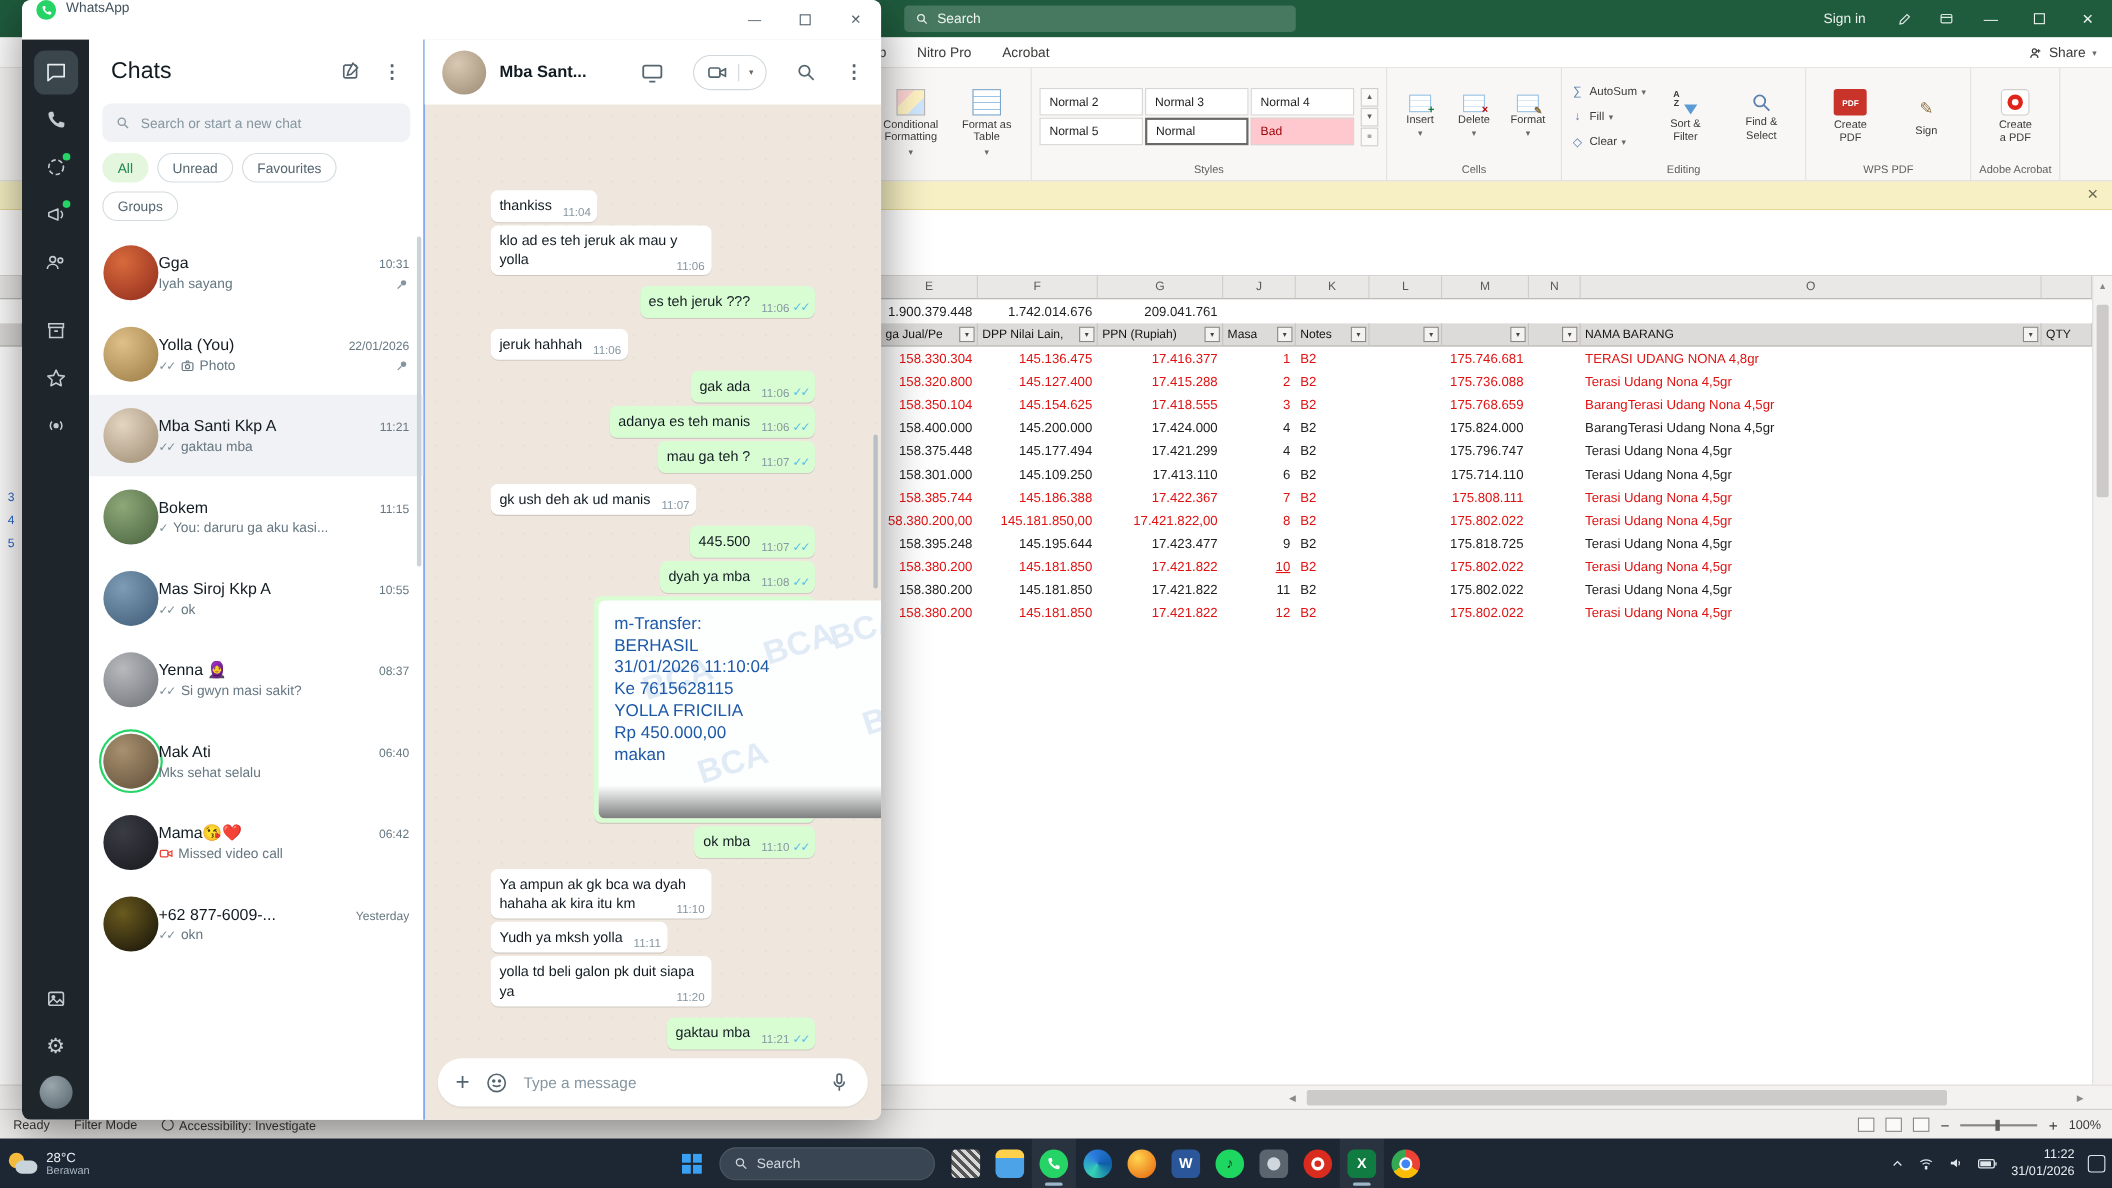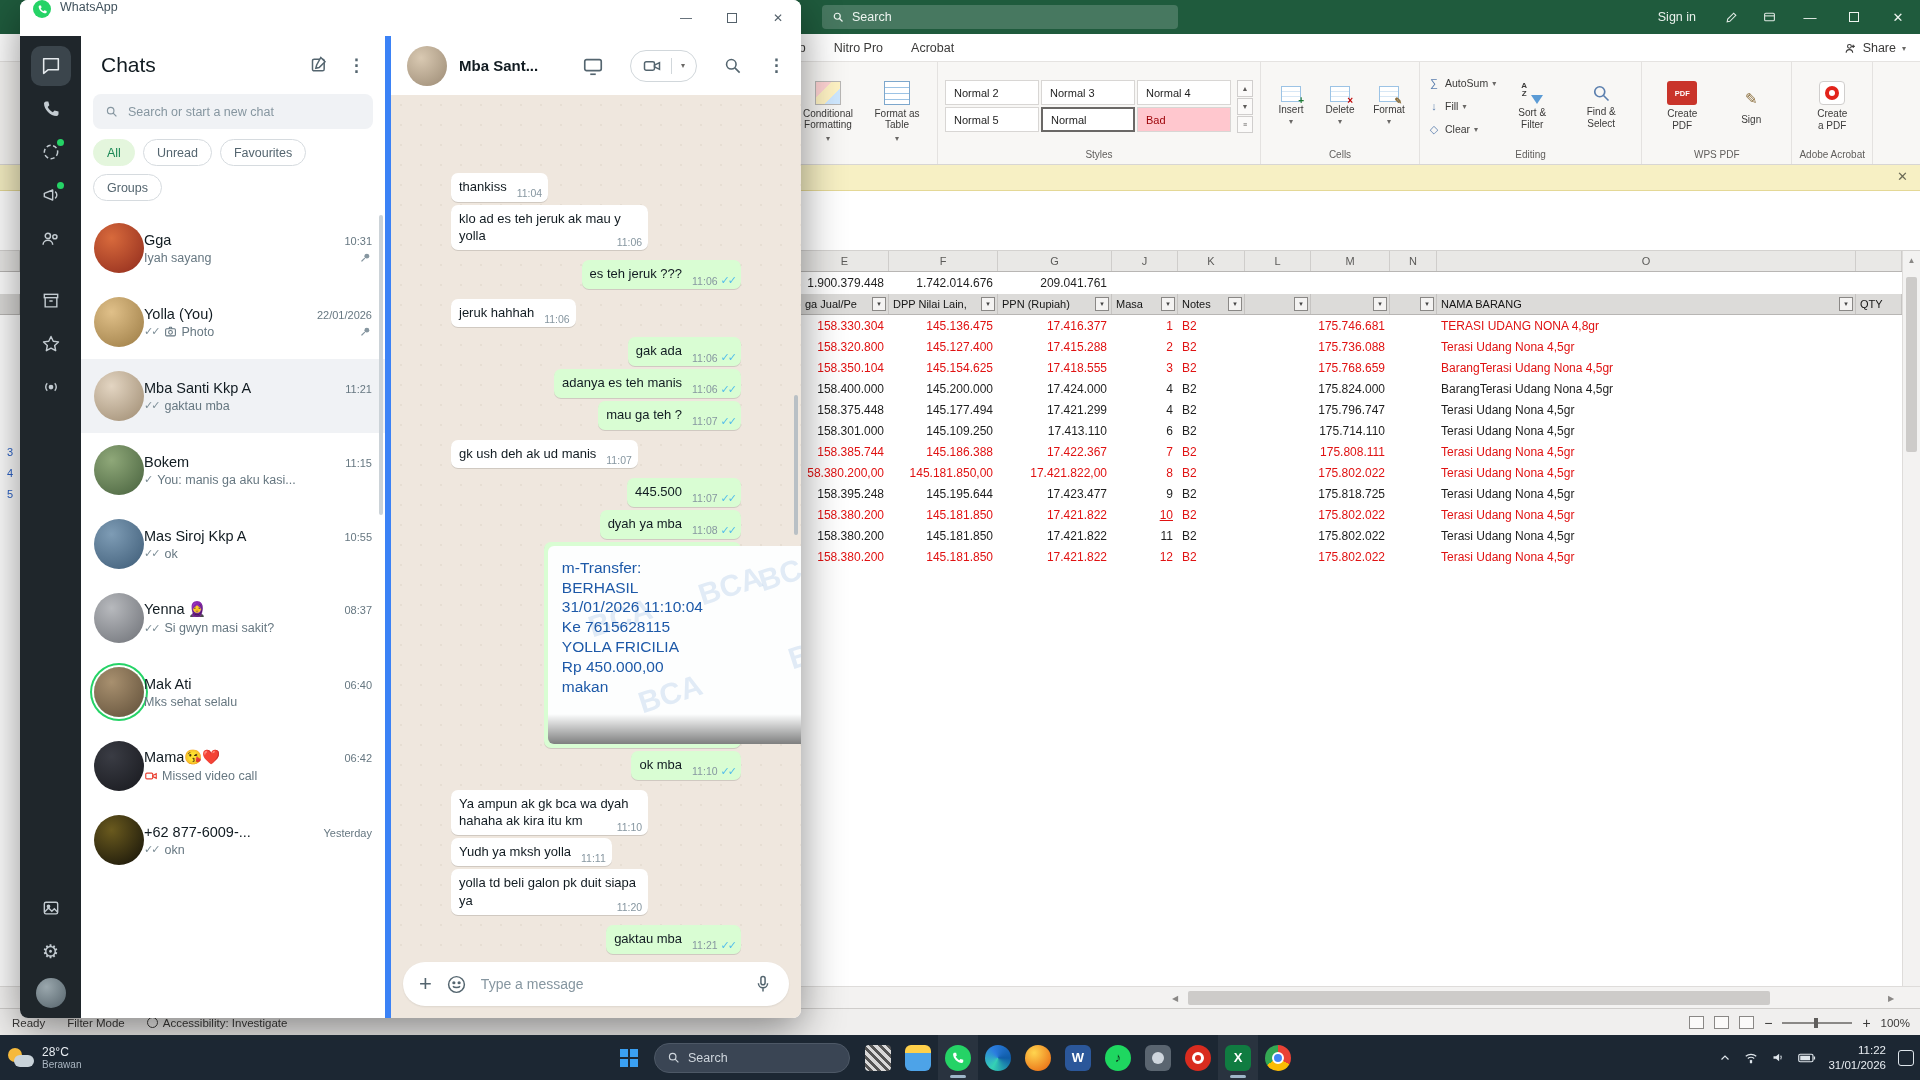--- a/index.html
+++ b/index.html
@@ -121,28 +121,28 @@
   .pill.sel{background:#e4f6dd;border-color:#e4f6dd;color:#1b8755}
   #chat-list{flex:1;overflow:hidden;position:relative}
   .chat-item{height:74px;display:flex;align-items:center;padding:0 13px;}
   .chat-item.sel{background:#f0f2f5}
   .avatar{width:50px;height:50px;border-radius:50%;flex:0 0 auto;background:#888}
   .avatar.ring{box-shadow:0 0 0 2px #fff,0 0 0 4px #25d366}
   .chat-mid{flex:1;min-width:0;border-bottom:0}
   .chat-top{display:flex;align-items:baseline}
   .chat-name{font-size:14.5px;color:#111b21;flex:1;white-space:nowrap;overflow:hidden;text-overflow:ellipsis}
   .chat-time{font-size:11px;color:#667781;margin-left:8px}
-  .chat-bottom{display:flex;align-items:center;margin-top:3px;gap:4px}
+  .chat-bottom{display:flex;align-items:flex-end;margin-top:3px;gap:4px}
   .chat-ticks{color:#7d8e97;font-size:11px;letter-spacing:-2px;margin-right:2px}
   .chat-preview{font-size:12.5px;color:#667781;flex:1;white-space:nowrap;overflow:hidden;text-overflow:ellipsis}
   .chat-pin{color:#8696a0;flex:0 0 auto}
   .mini-ic{display:inline-flex;align-items:center}
   .list-scroll{position:absolute;right:2px;top:4px;width:4px;height:300px;background:#ccd3d8;border-radius:2px}
 
-  .convo{flex:1;display:flex;flex-direction:column;background:#efe7de;min-width:0;border-left:6px solid #3b82f6}
+  .convo{flex:1;display:flex;flex-direction:column;background:#efe7de;min-width:0;border-left:1px solid #3b82f6}
   .convo-header{height:59px;background:#fff;display:flex;align-items:center;padding:0 16px;gap:12px;flex:0 0 auto}
   .convo-avatar{width:40px;height:40px;border-radius:50%;background:radial-gradient(circle at 35% 30%,#d9c9b2,#9b8a74)}
   .convo-name{font-size:15px;color:#111b21;font-weight:bold;flex:1;white-space:nowrap;overflow:hidden}
   .ch-ic{color:#54656f;margin-left:14px;display:flex;align-items:center}
   .vc-pill{display:flex;align-items:center;gap:9px;border:1px solid #d1d7db;border-radius:17px;height:32px;padding:0 11px;color:#54656f;margin-left:14px}
   .vc-div{width:1px;height:16px;background:#d1d7db}
   #messages{flex:1;display:flex;flex-direction:column;justify-content:flex-end;padding:6px 60px 4px;gap:3px;position:relative;overflow:hidden;
     background-image:radial-gradient(rgba(120,100,70,.07) 1px,transparent 1.4px);background-size:20px 20px}
   .msg{max-width:68%;border-radius:7px;padding:5px 8px;font-size:13px;color:#111b21;box-shadow:0 1px .5px rgba(0,0,0,.13);line-height:1.35}
   .msg.in{align-self:flex-start;background:#fff}
@@ -833,21 +833,21 @@
   <div class="chat-item">
     <div class="avatar" style="background: radial-gradient(circle at 35% 30%, rgb(143, 168, 121), rgb(70, 96, 60));"></div>
     <div class="chat-mid">
       <div class="chat-top">
         <span class="chat-name">Bokem</span>
         <span class="chat-time">11:15</span>
       </div>
       <div class="chat-bottom">
         <span class="chat-ticks">✓</span>
 
-        <span class="chat-preview">You: manis ga aku kasi...</span>
+        <span class="chat-preview">You: daruru ga aku kasi...</span>
 
       </div>
     </div>
   </div>
 
 
   <div class="chat-item">
     <div class="avatar" style="background: radial-gradient(circle at 35% 30%, rgb(126, 156, 181), rgb(60, 90, 117));"></div>
     <div class="chat-mid">
       <div class="chat-top">

